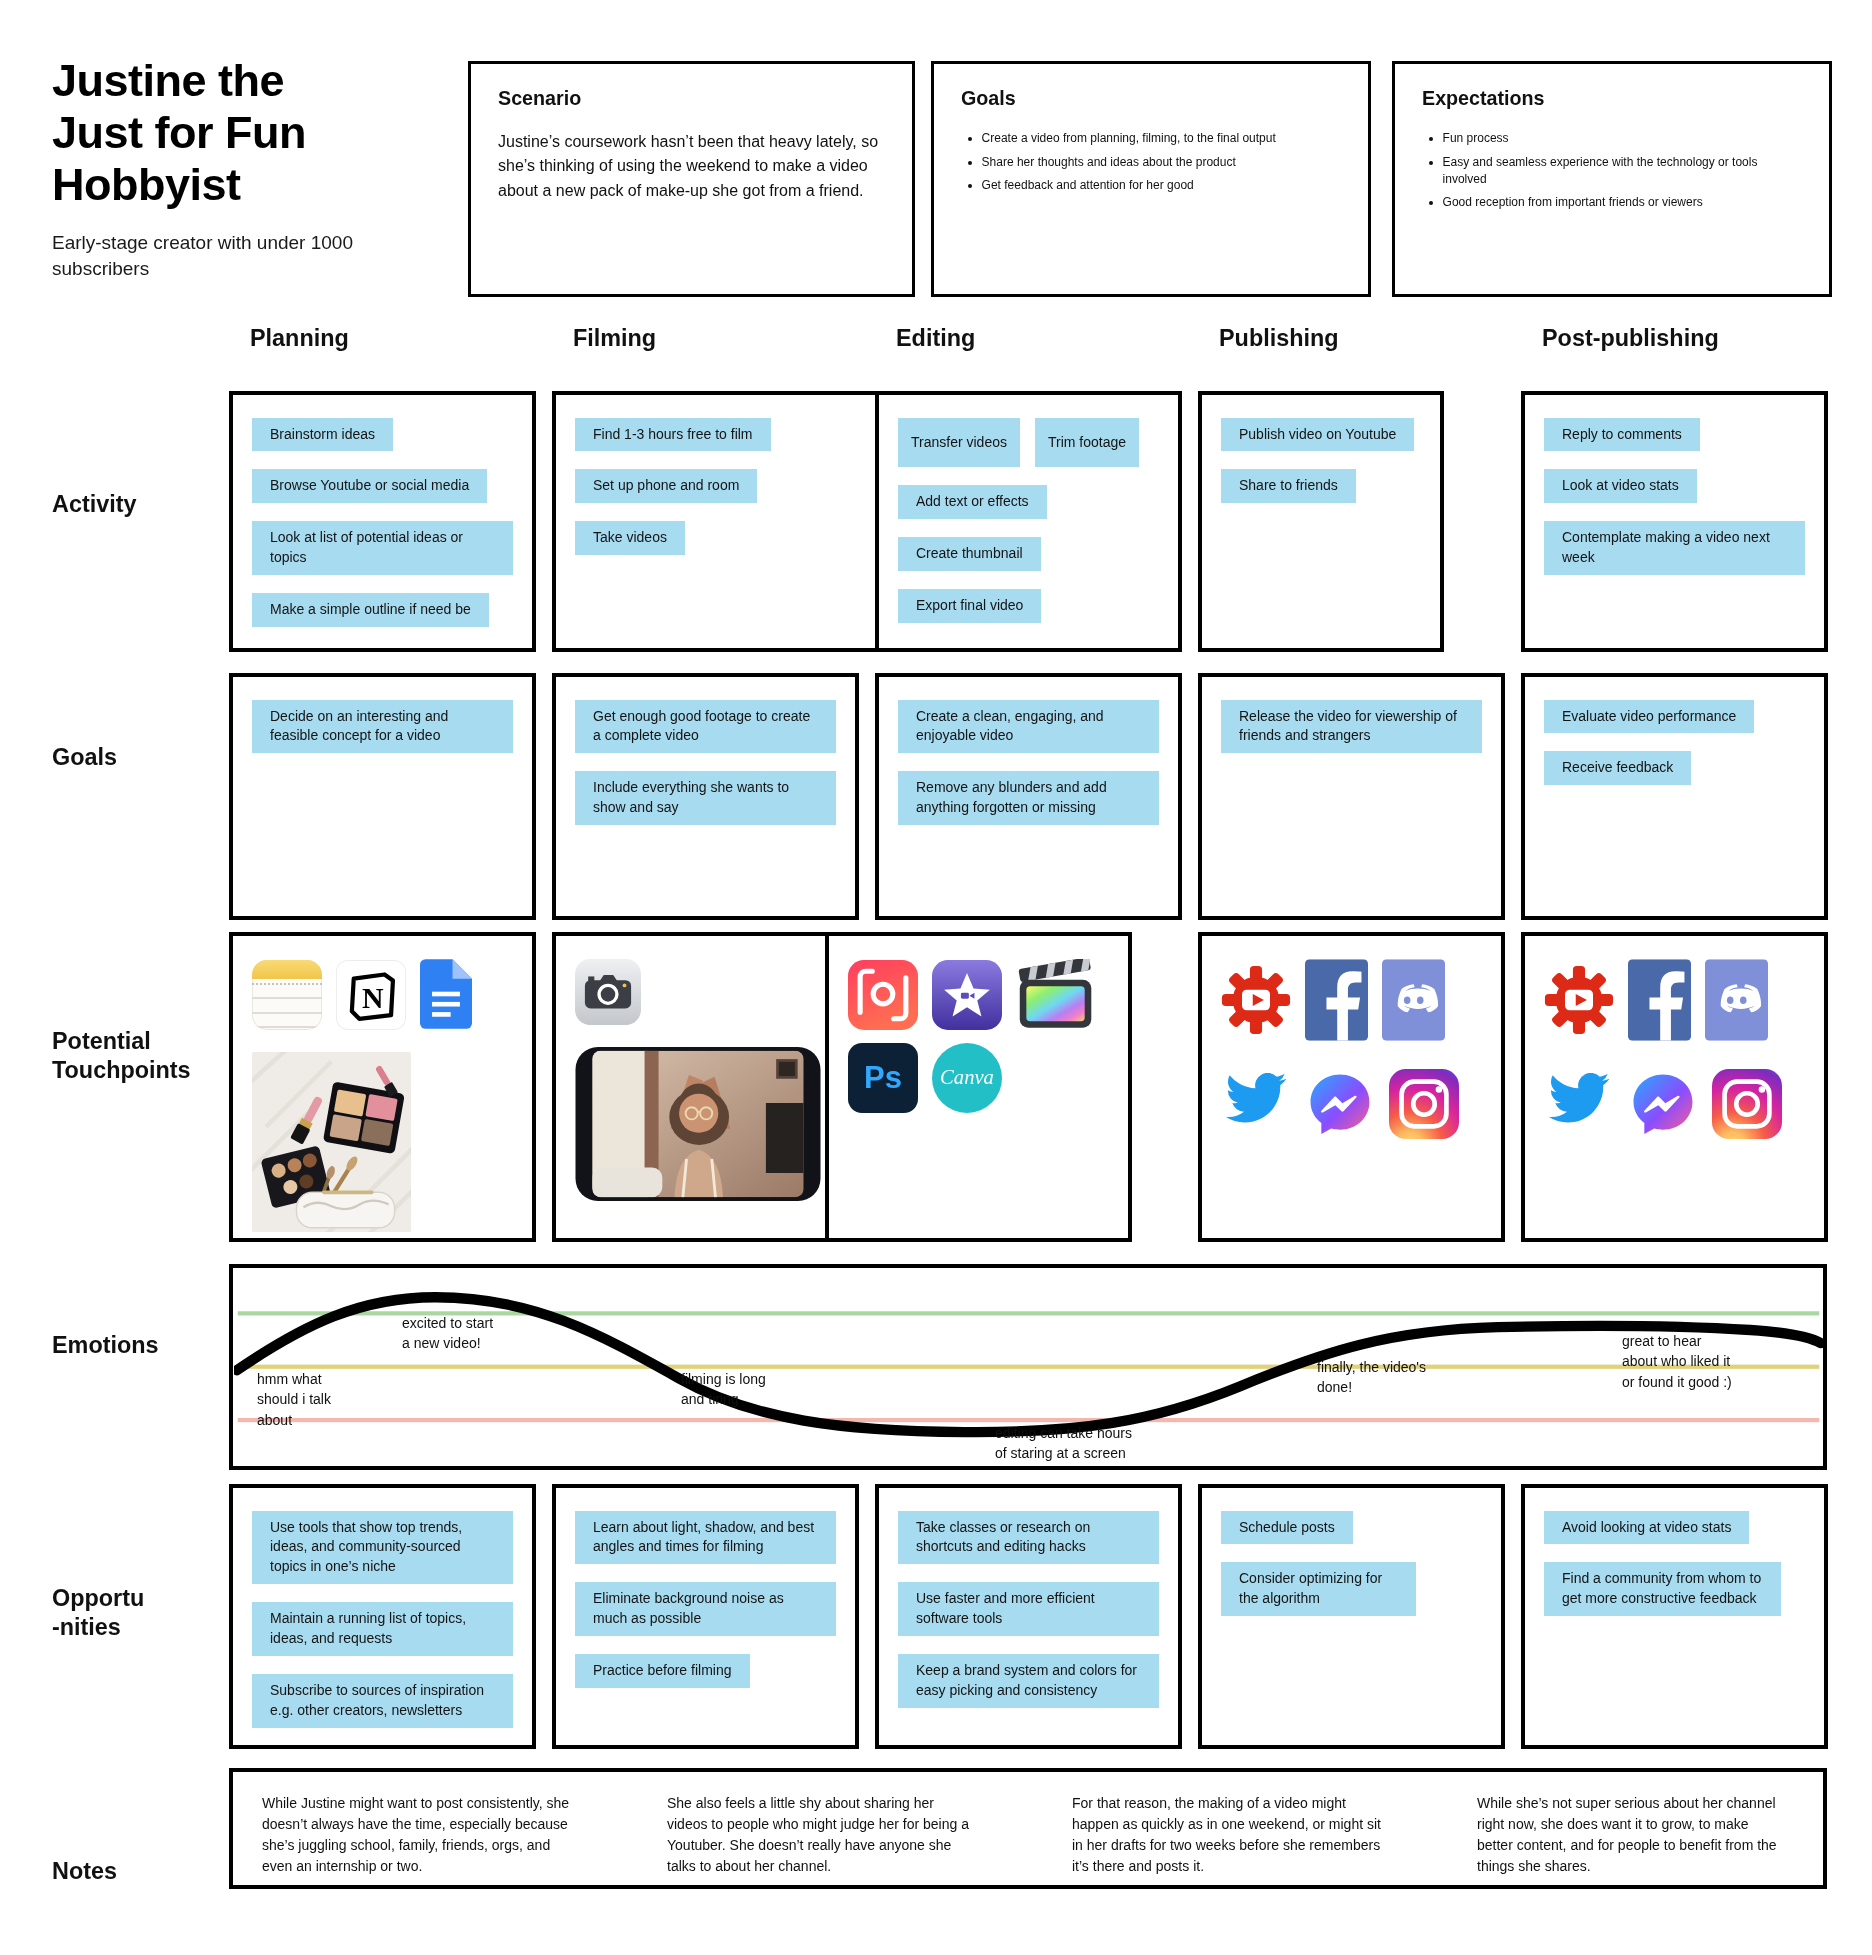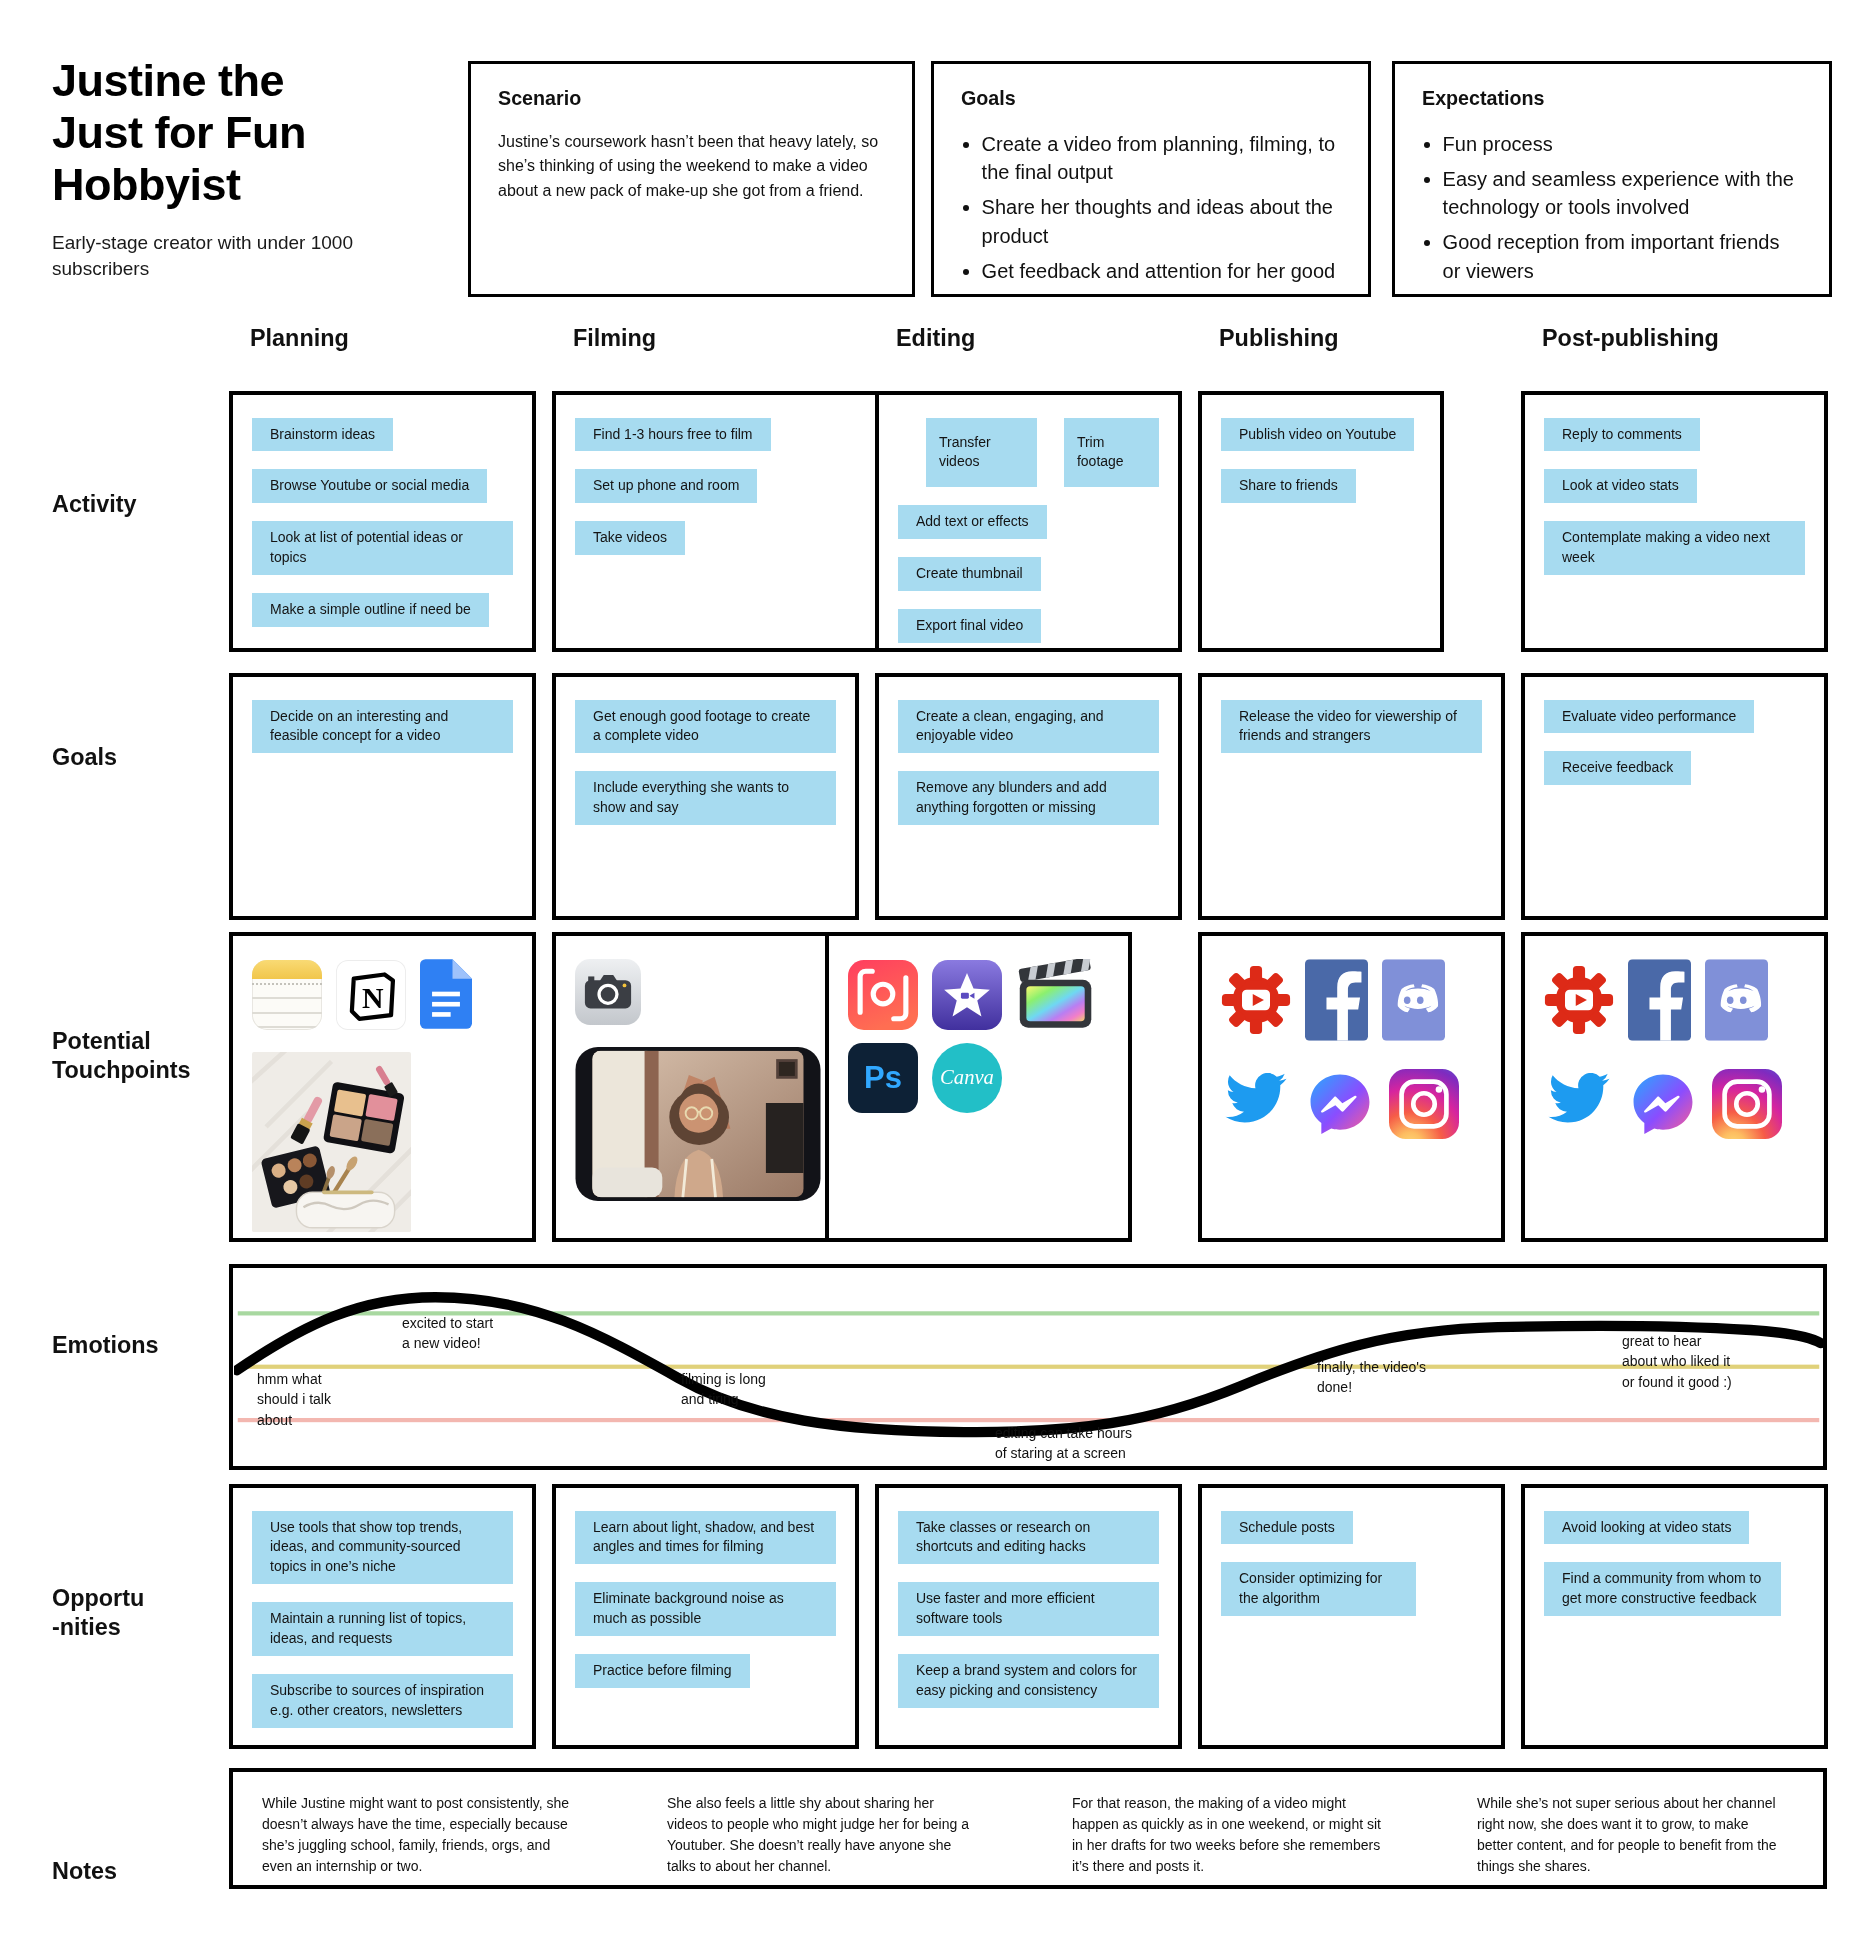--- a/index.html
+++ b/index.html
@@ -9,30 +9,30 @@
   
   .persona-title{position:absolute;left:52px;top:55px;width:328px;
                  font-weight:bold;font-size:45px;line-height:1.16;letter-spacing:-0.5px;color:#000;}
   .persona-sub{position:absolute;left:52px;top:230px;width:309px;
                font-size:19px;line-height:1.35;color:#1a1a1a;}
 
   .info-box{position:absolute;top:61px;height:236px;border:3.7px solid #000;background:#fff;
             box-sizing:border-box;padding:23.4px 27px;}
   .info-box h2{margin:0 0 19.7px 0;font-size:19.7px;font-weight:bold;}
   .info-box p{margin:0;font-size:16px;line-height:1.52;}
-  .info-box ul{margin:0;padding-left:20.6px;font-size:20px;line-height:1.42;}
+  .info-box ul{margin:0;padding-left:20.6px;font-size:12px;line-height:1.42;}
   .info-box li{margin-bottom:6.6px;}
 
   
   .col-header{position:absolute;top:325px;font-size:23.4px;font-weight:bold;letter-spacing:0;}
   .row-label{position:absolute;left:52px;width:168px;font-size:23.4px;font-weight:bold;line-height:1.25;}
 
   .cell{position:absolute;border:4.7px solid #000;background:#fff;box-sizing:border-box;
         padding:22.5px 19px;display:flex;flex-direction:column;align-items:flex-start;gap:18px;}
-  .cell .pair{display:flex;flex-direction:row;gap:27px;margin-left:28px;}
+  .cell .pair{display:flex;flex-direction:row;gap:15px;}
 
   .sticky{background:#a7dbf0;color:#141414;font-size:14px;line-height:1.42;
           padding:7px 18px;width:fit-content;max-width:262px;}
   .sticky.tight{padding:15px 13px;}
   .sticky.narrow{max-width:159px;}
   .sticky.w430{max-width:201px;}
 
   
   .tp-row{display:flex;flex-direction:row;align-items:center;gap:14px;}
 

